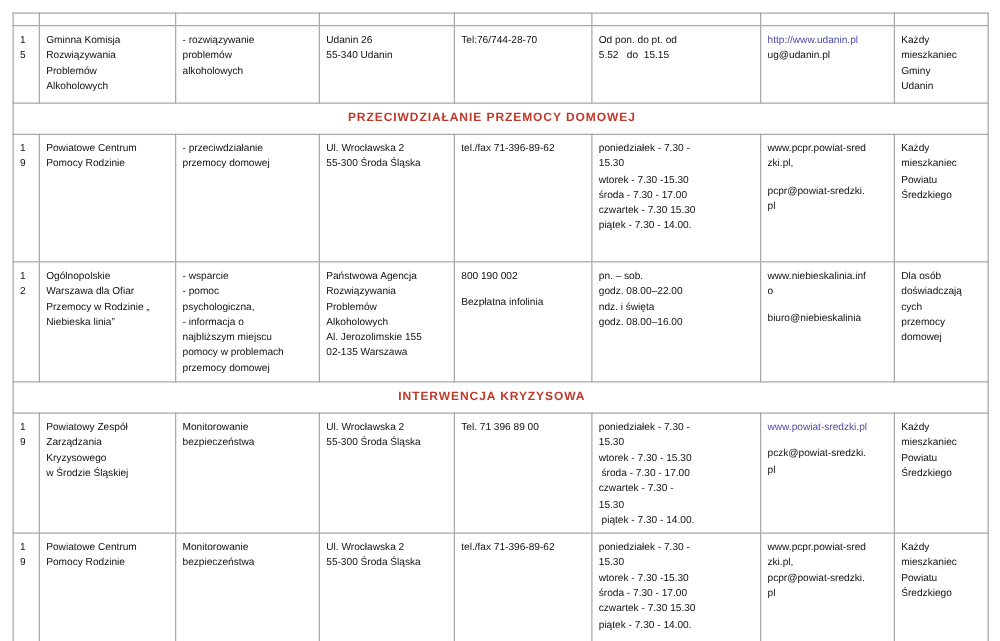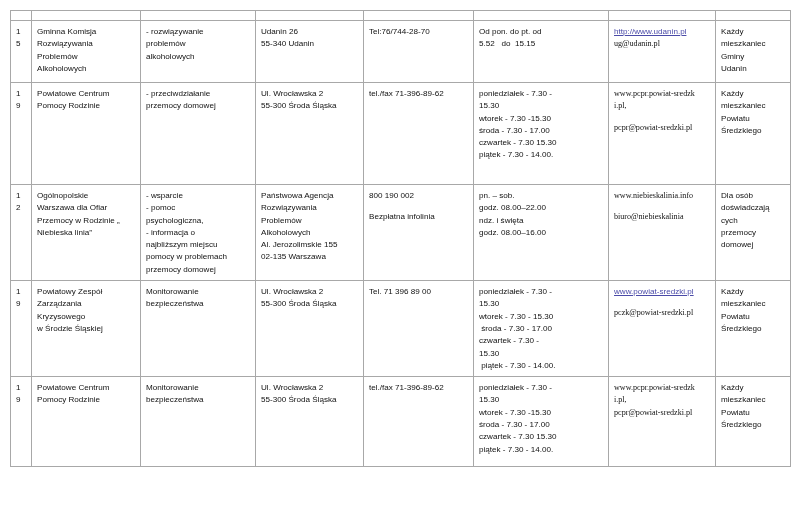--- a/index.html
+++ b/index.html
@@ -75,29 +75,27 @@
   .banner-text {
     color: #c0392b;
     font-weight: bold;
     font-size: 9.6px;
     letter-spacing: 0.75px;
   }
   .cellline { display: block; white-space: pre-wrap; }
   .gap { display: block; height: 9px; }
   a.weblink, .weblink {
     color: #4a4aa8;
-    text-decoration: underline;
     display: block;
     word-break: break-all;
   }
   .plainweb {
     display: block;
     word-break: break-all;
     color: #111111;
-    font-family: Liberation Serif, serif;
   }
 </style>
 </head>
 <body>
 
 <div class="page">
   <table class="doc-table">
     <colgroup>
       <col class="c-num">
         <col class="c-name">
@@ -149,20 +147,25 @@
           <span class="weblink">http://www.udanin.pl</span>
           <span class="plainweb">ug@udanin.pl</span>
         </td>
         <td>
             <span class="cellline">Każdy
 mieszkaniec
 Gminy Udanin</span>
           </td>
       </tr>
 
+      <tr>
+        <td class="banner" colspan="8">
+          <span class="banner-text">PRZECIWDZIAŁANIE PRZEMOCY DOMOWEJ</span>
+        </td>
+      </tr>
 
       <tr class="body-row row-16">
         <td class="num">19</td>
         <td>
             <span class="cellline">Powiatowe Centrum
 Pomocy Rodzinie</span>
           </td>
         <td>
             <span class="cellline">- przeciwdziałanie
 przemocy domowej</span>
@@ -237,20 +240,25 @@
           <span class="plainweb">biuro@niebieskalinia</span>
         </td>
         <td>
             <span class="cellline">Dla osób
 doświadczających
 przemocy
 domowej</span>
           </td>
       </tr>
 
+      <tr>
+        <td class="banner" colspan="8">
+          <span class="banner-text">INTERWENCJA KRYZYSOWA</span>
+        </td>
+      </tr>
 
       <tr class="body-row row-18">
         <td class="num">19</td>
         <td>
             <span class="cellline">Powiatowy Zespół
 Zarządzania
 Kryzysowego
 w Środzie Śląskiej</span>
           </td>
         <td>

